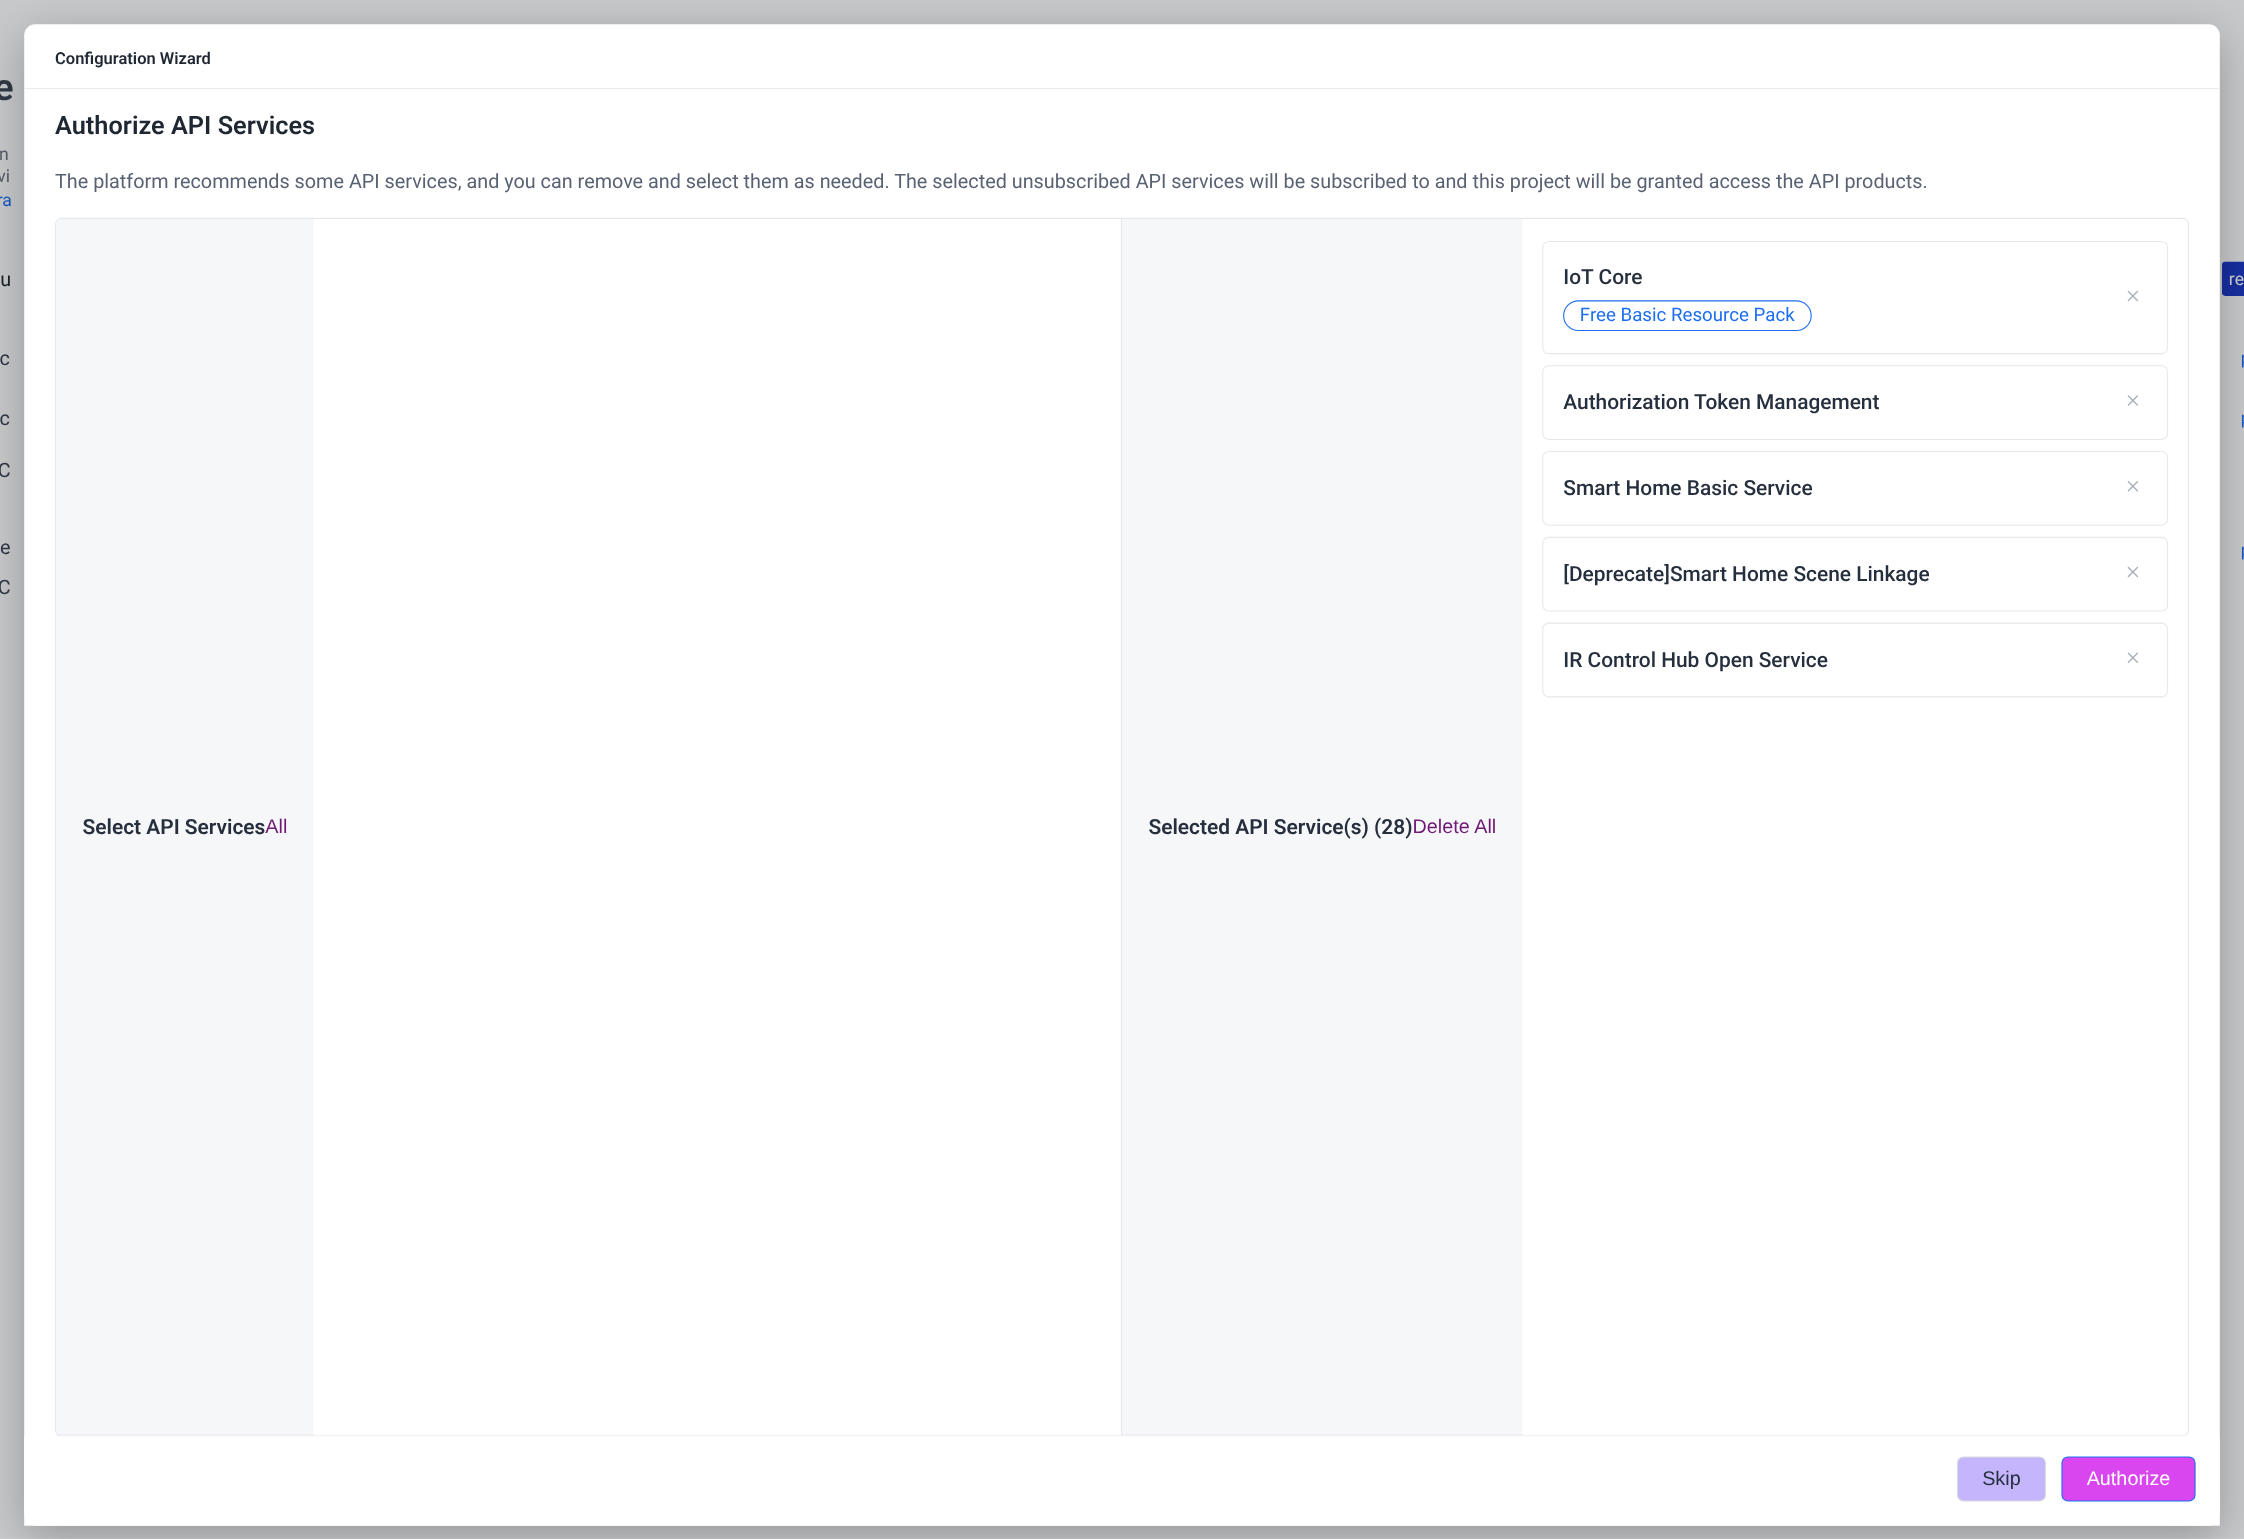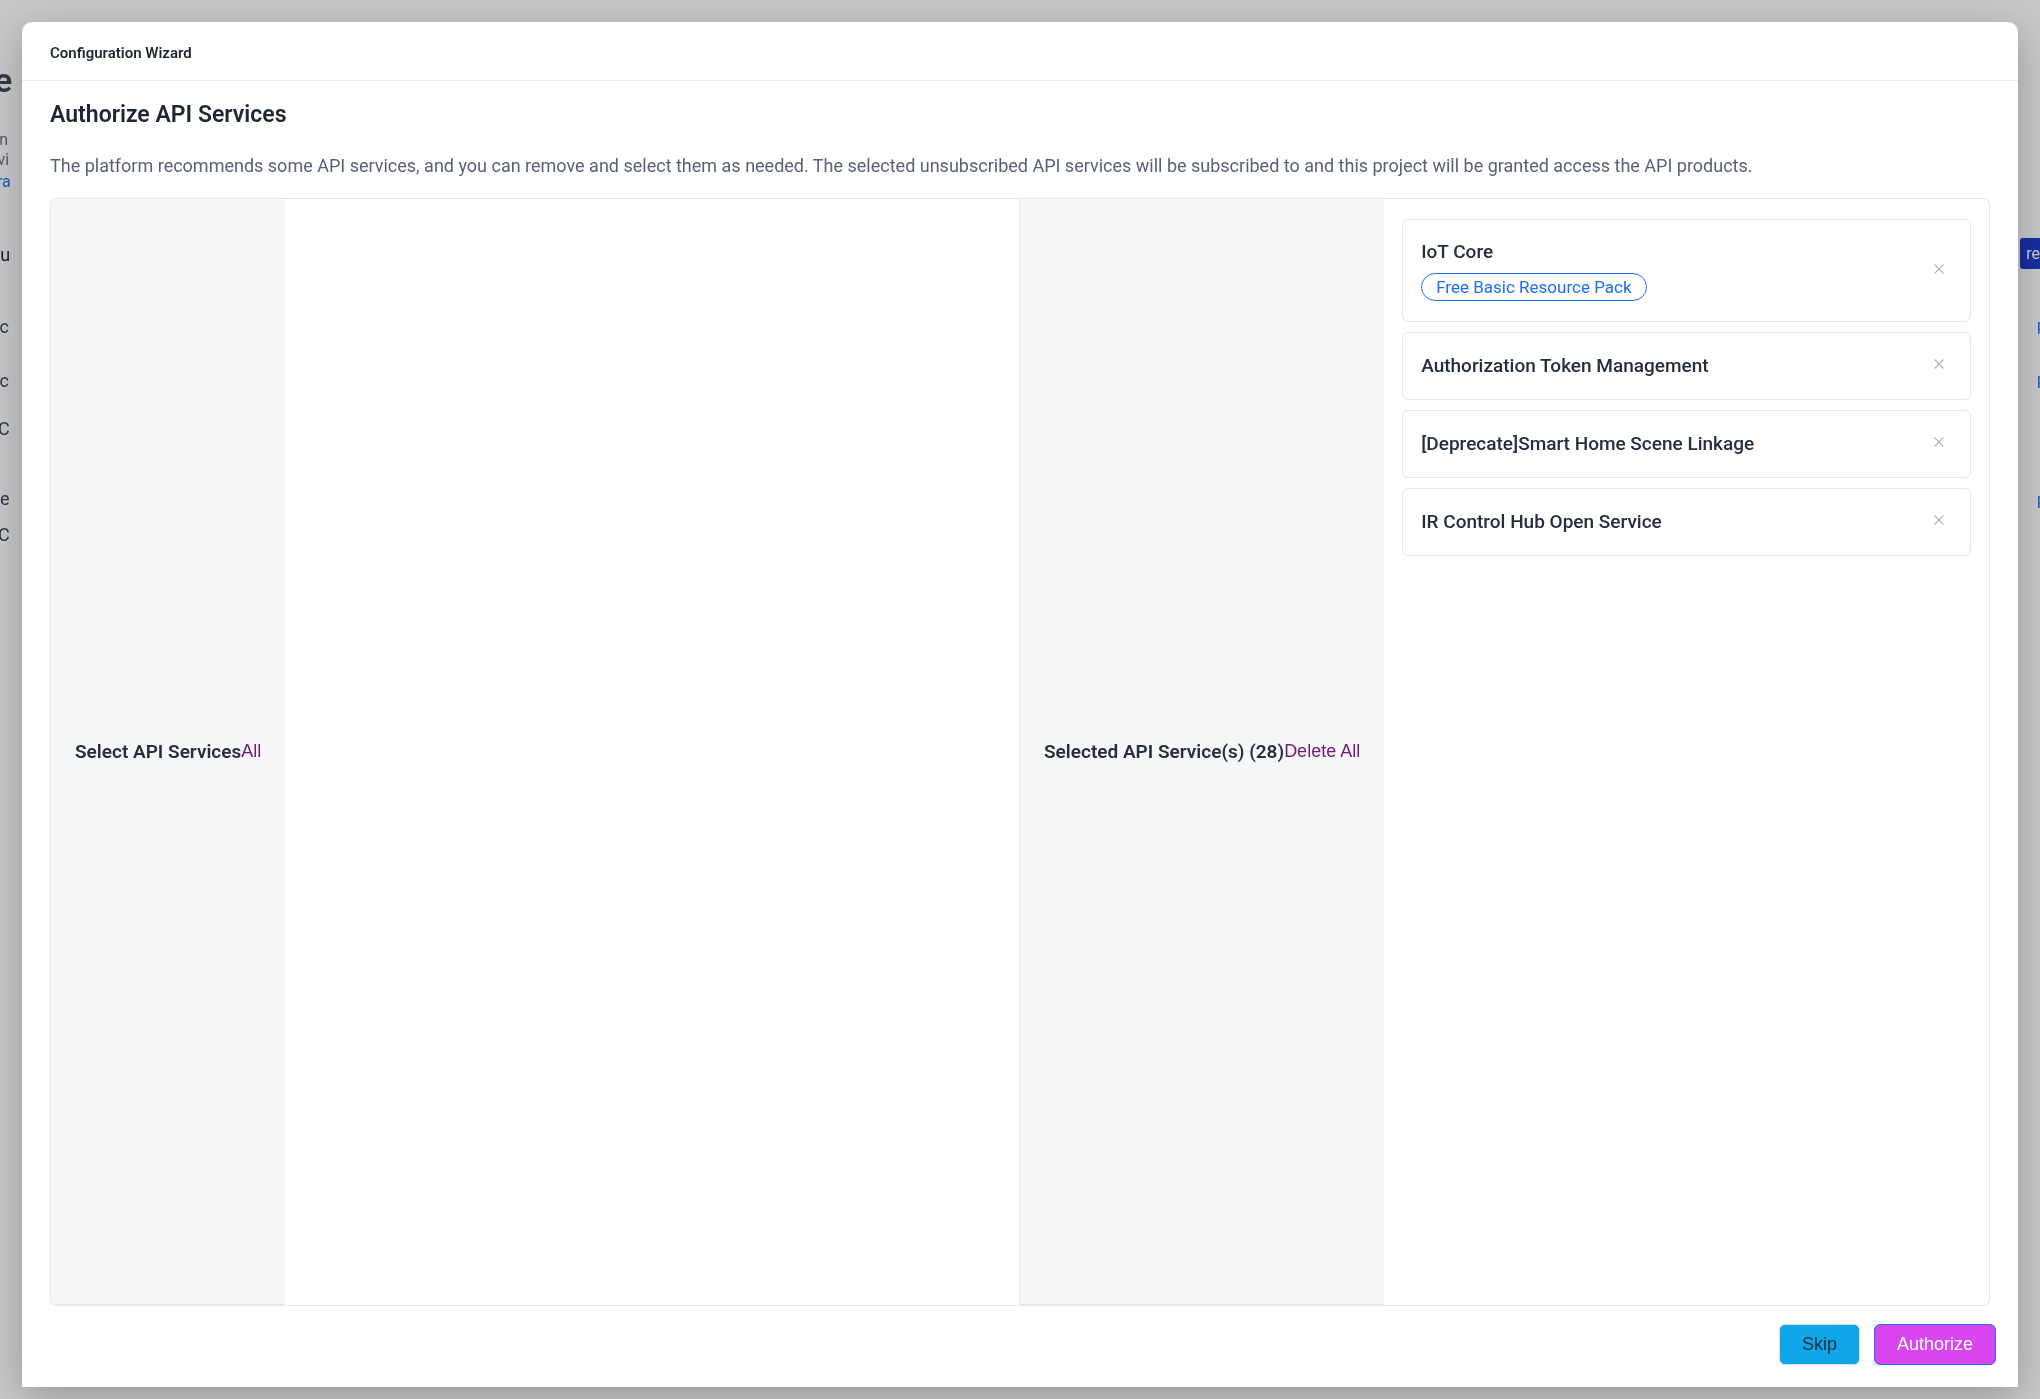--- a/index.html
+++ b/index.html
@@ -137,21 +137,21 @@
       display: flex; justify-content: flex-end; gap: 14px;
       background: #fff;
     }
     .btn {
       font-size: 18px;
       padding: 9px 22px;
       border-radius: 6px;
       cursor: pointer;
     }
     .btn-secondary {
-      background:#0ea5e9; color:#262f3d; border:1px solid #d7dbe2;
+      background:#c4b5fd; color:#262f3d; border:1px solid #d7dbe2;
     }
     .btn-primary {
       background:#d946ef; color:#fff; border:1px solid #1d6ef0;
     }
   </style>
 </head>
 <body>
 
 <div class="bg-page">
   <span class="bg-left-frag a">e</span>
@@ -216,20 +216,31 @@
               </div>
               <button class="svc-remove">
                 <span><svg viewBox="0 0 24 24" fill="none" stroke="currentColor" stroke-width="2.2" stroke-linecap="round">
                     <line x1="5" y1="5" x2="19" y2="19"></line>
                     <line x1="19" y1="5" x2="5" y2="19"></line>
                   </svg></span>
               </button>
             </div>
             <div class="svc-card">
               <div class="svc-main">
+                <div class="svc-name">Smart Home Basic Service</div>
+              </div>
+              <button class="svc-remove">
+                <span><svg viewBox="0 0 24 24" fill="none" stroke="currentColor" stroke-width="2.2" stroke-linecap="round">
+                    <line x1="5" y1="5" x2="19" y2="19"></line>
+                    <line x1="19" y1="5" x2="5" y2="19"></line>
+                  </svg></span>
+              </button>
+            </div>
+            <div class="svc-card">
+              <div class="svc-main">
                 <div class="svc-name">[Deprecate]Smart Home Scene Linkage</div>
               </div>
               <button class="svc-remove">
                 <span><svg viewBox="0 0 24 24" fill="none" stroke="currentColor" stroke-width="2.2" stroke-linecap="round">
                     <line x1="5" y1="5" x2="19" y2="19"></line>
                     <line x1="19" y1="5" x2="5" y2="19"></line>
                   </svg></span>
               </button>
             </div>
             <div class="svc-card">

